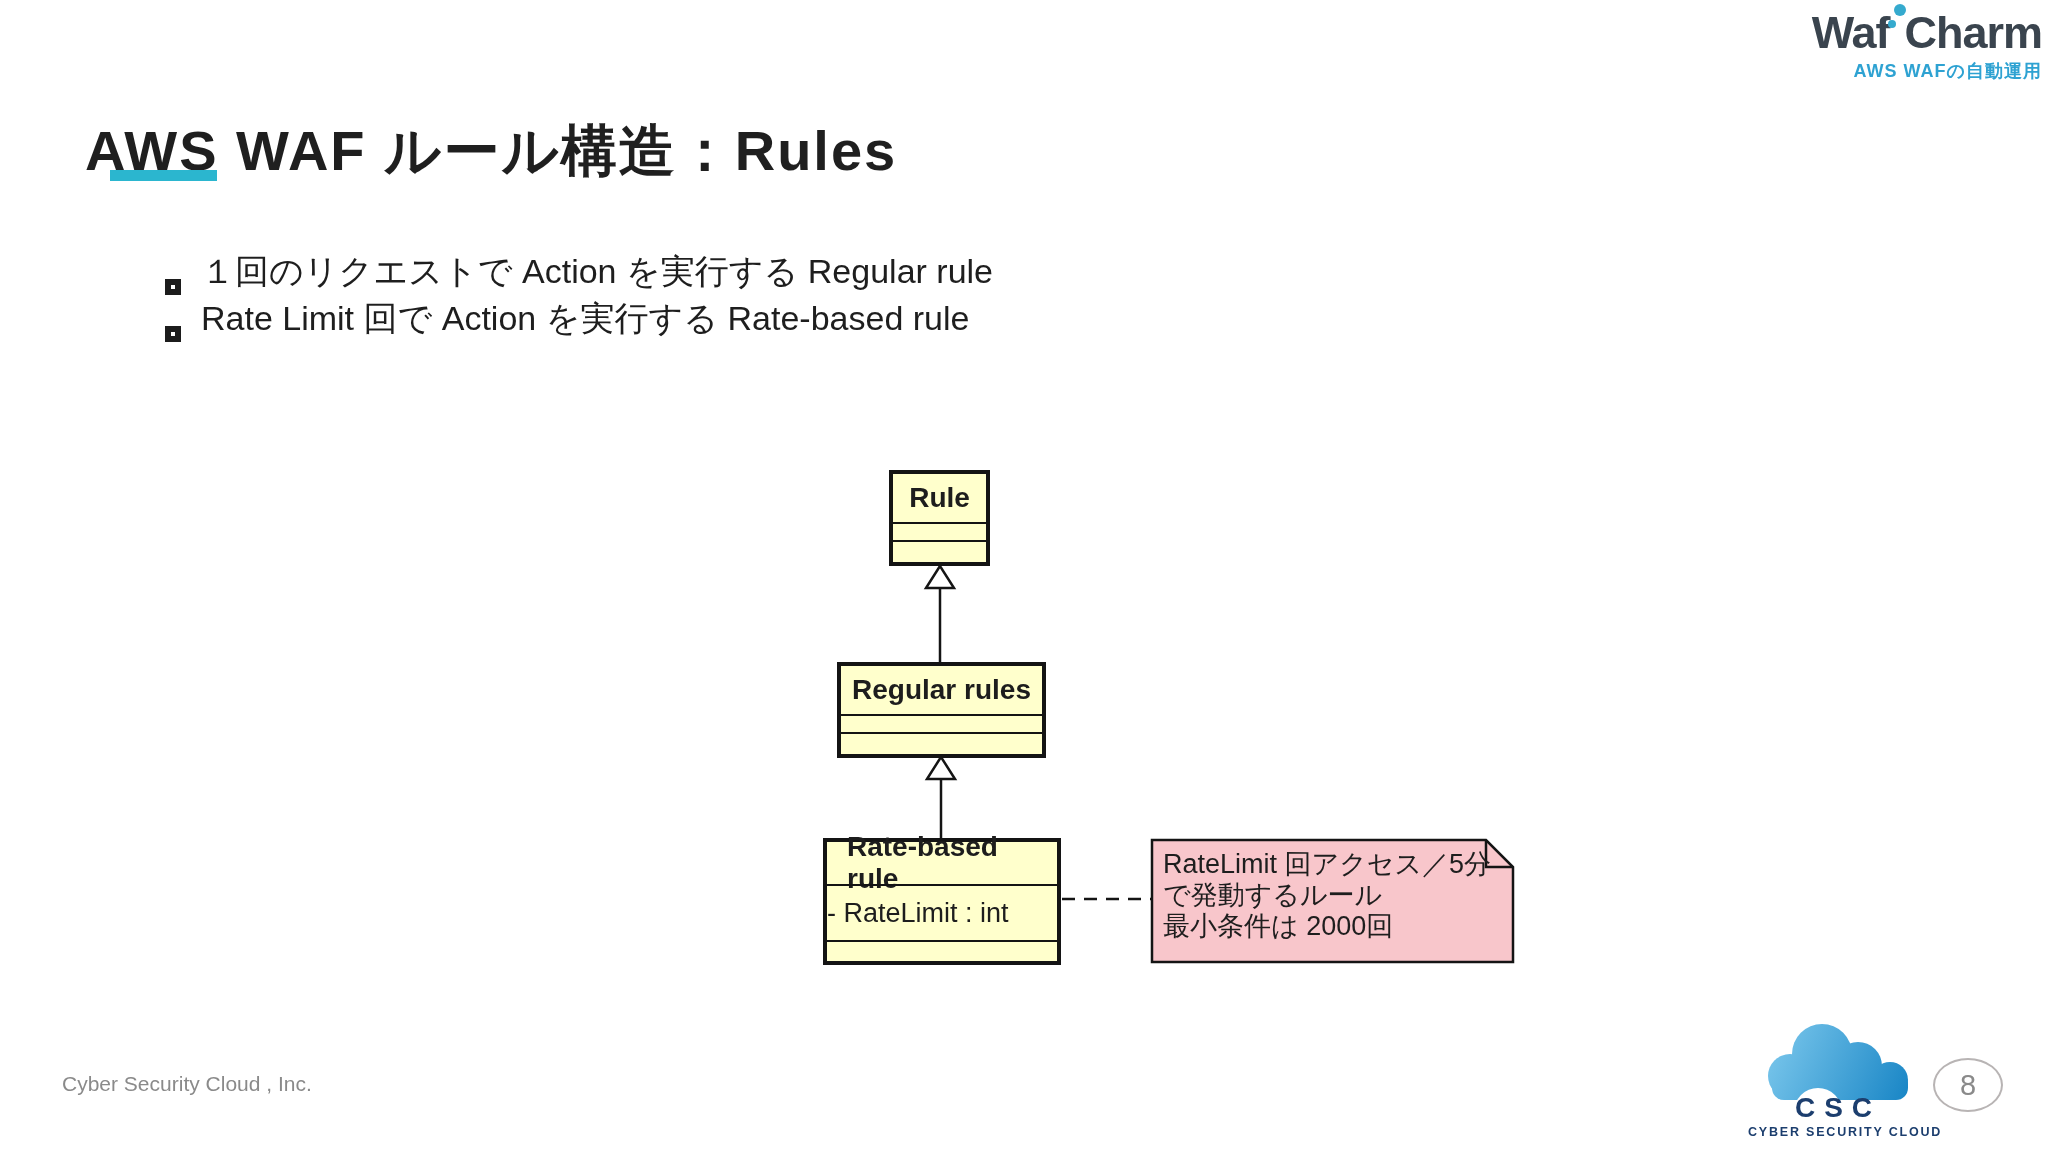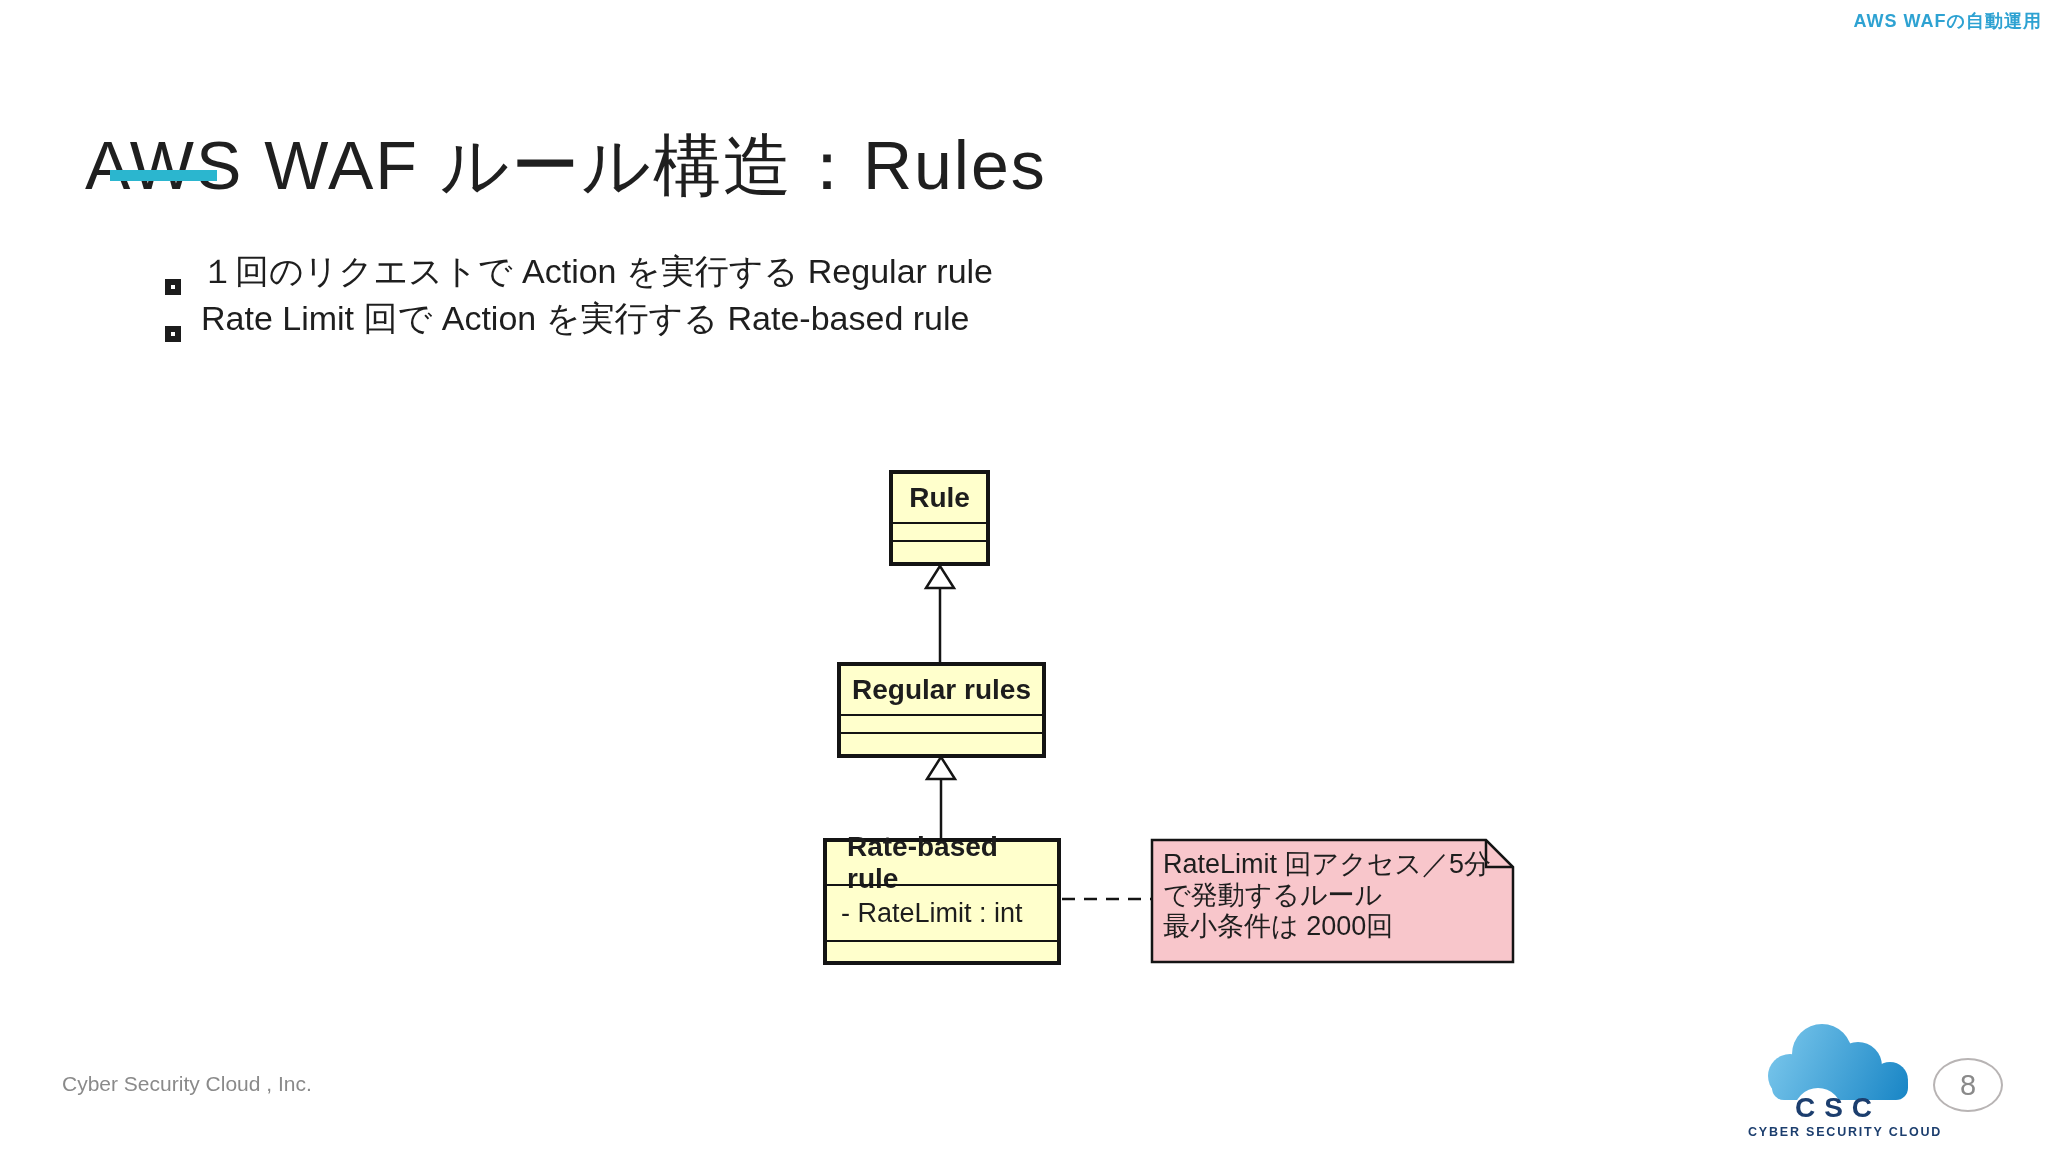--- a/index.html
+++ b/index.html
@@ -3,35 +3,35 @@
 <meta charset="utf-8">
 <style>
   html,body{margin:0;padding:0;background:#777;}
   *{box-sizing:border-box;}
   .slide{
     position:relative;width:2048px;height:1152px;background:#ffffff;
     font-family:"Liberation Sans","DejaVu Sans",sans-serif;color:#1d1d1d;overflow:hidden;
   }
 
   
-  .slide-title{position:absolute;left:85px;top:84px;font-size:68px;line-height:1.05;
-    letter-spacing:2px;color:#1f1f1f;white-space:nowrap;font-weight:400;}
+  .slide-title{position:absolute;left:85px;top:84px;font-size:56px;line-height:1.05;
+    letter-spacing:2px;color:#1f1f1f;white-space:nowrap;font-weight:700;}
   .title-underline{position:absolute;left:110px;top:170px;width:107px;height:11px;background:#2BB6CF;}
 
   
   .bullets{position:absolute;left:165px;top:248px;}
   .bullet-row{display:flex;align-items:flex-end;height:47px;font-size:34px;white-space:nowrap;color:#1e1e1e;}
   .bullet-square{flex:0 0 auto;width:16px;height:16px;border:6px solid #1c1c1c;margin-right:20px;background:#fff;}
 
   
   .diagram-svg{position:absolute;left:0;top:0;width:2048px;height:1152px;z-index:1;pointer-events:none;}
   .uml-class{position:absolute;z-index:2;background:#FFFFCC;border:4px solid #141414;display:flex;flex-direction:column;}
   .uml-class .uml-title{display:flex;align-items:center;justify-content:center;font-weight:bold;font-size:28px;}
   .uml-class .uml-comp{border-top:2px solid #141414;}
-  .uml-class .uml-attr{display:flex;align-items:center;padding-left:14px;font-size:27px;}
+  .uml-class .uml-attr{display:flex;align-items:center;font-size:27px;}
   #class-rule{left:889px;top:470px;width:101px;height:96px;}
   #class-rule .uml-title{height:48px;}
   #class-rule .c1{height:18px;}
   #class-rule .c2{flex:1;}
   #class-regular{left:837px;top:662px;width:209px;height:96px;}
   #class-regular .uml-title{height:48px;}
   #class-regular .c1{height:18px;}
   #class-regular .c2{flex:1;}
   #class-rate{left:823px;top:838px;width:238px;height:127px;}
   #class-rate .uml-title{height:42px;padding-left:20px;}
@@ -109,20 +109,25 @@
     <div class="uml-comp c2"></div>
   </div>
 
   <div class="note-text">
     <span>RateLimit 回アクセス／5分</span>
     <span>で発動するルール</span>
     <span>最小条件は 2000回</span>
   </div>
 
   <div class="wafcharm">
+    <div class="wafcharm-name">
+      <span>Waf</span><span class="wafcharm-gap"></span><span>Charm</span>
+      <span class="wafcharm-dot-big"></span>
+      <span class="wafcharm-dot-small"></span>
+    </div>
     <div class="wafcharm-tagline">AWS WAFの自動運用</div>
   </div>
 
   <div class="footer-company">Cyber Security Cloud , Inc.</div>
 
   <div class="csc-logo">
     <svg width="160" height="84" viewBox="0 0 160 84">
       <defs>
         <linearGradient id="cscGrad" x1="0" y1="0" x2="160" y2="70" gradientUnits="userSpaceOnUse">
           <stop offset="0" stop-color="#85CEF0"></stop>

